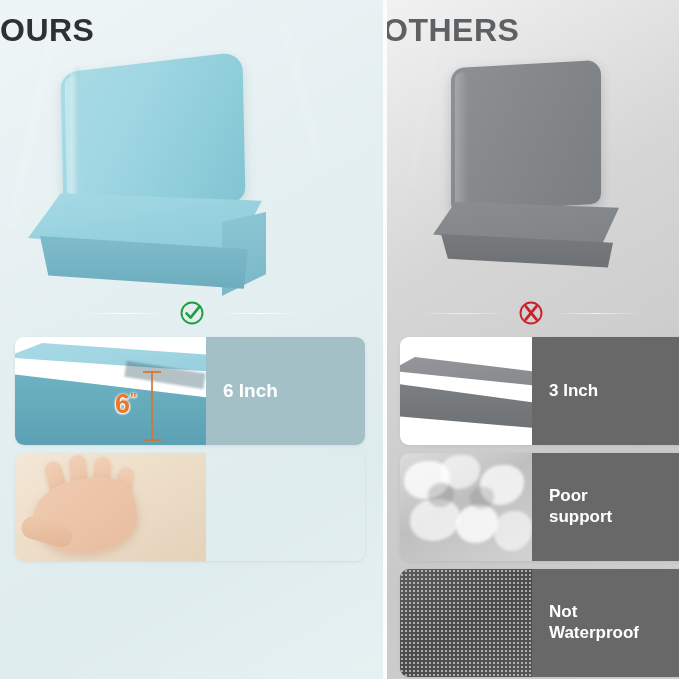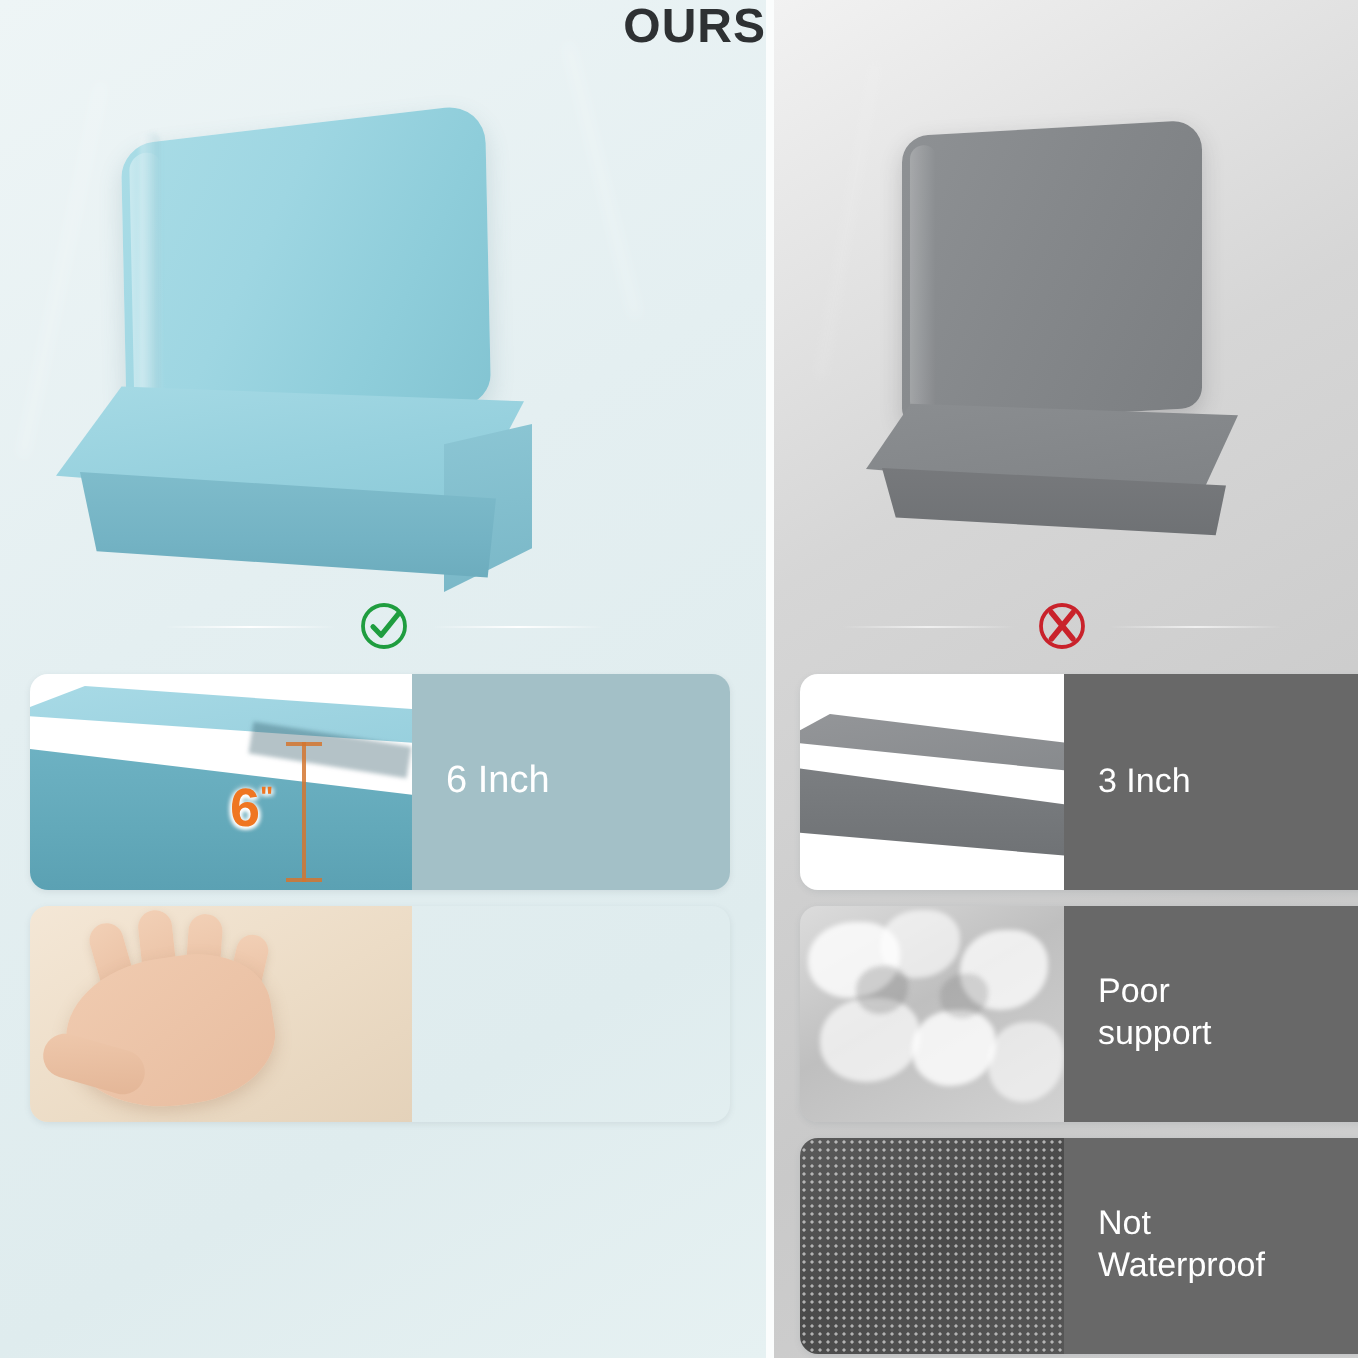--- a/index.html
+++ b/index.html
@@ -15,22 +15,22 @@
   .col{position:relative;height:679px;overflow:hidden;}
   .col-ours{width:383px;background:linear-gradient(150deg,#eef5f6 0%,#e4eff1 40%,#dfecee 75%,#e6f1f2 100%);}
   .col-others{width:296px;background:linear-gradient(150deg,#f2f2f2 0%,#d6d6d6 35%,#c9c9c9 70%,#d2d2d2 100%);}
   .divider-v{position:absolute;left:383px;top:0;width:4px;height:679px;background:#fbfdfd;z-index:6;}
 
   
   .streak{position:absolute;background:rgba(255,255,255,.45);filter:blur(3px);pointer-events:none;}
 
   
   .heading{
-    position:absolute;top:0;width:100%;text-align:right;
-    font-size:24px;font-weight:bold;letter-spacing:.5px;z-index:4;
+    position:absolute;top:12px;width:100%;text-align:left;
+    font-size:32px;font-weight:bold;letter-spacing:.5px;z-index:4;
   }
   .heading.ours{color:#2e3133;}
   .heading.others{color:#5e6164;}
 
   
   .hero{position:absolute;left:0;top:50px;width:100%;height:250px;}
 
   
   .aqua-back{
     position:absolute;left:62px;top:12px;width:182px;height:150px;
@@ -109,21 +109,21 @@
     display:flex;overflow:hidden;border-radius:9px;margin-bottom:8px;
     box-shadow:0 1px 3px rgba(90,110,118,.13);
   }
   .col-ours .card{margin-left:15px;width:350px;height:108px;}
   .col-others .card{margin-left:17px;width:316px;height:108px;}
   .card-media{position:relative;overflow:hidden;flex:none;}
   .col-ours .card-media{width:191px;}
   .col-others .card-media{width:132px;}
   .card-label{
     flex:1;display:flex;align-items:center;padding-left:17px;
-    font-size:19px;font-weight:normal;line-height:1.22;color:#ffffff;
+    font-size:19px;font-weight:bold;line-height:1.22;color:#ffffff;
   }
   .col-ours .card-label{background:#a3c0c7;}
   .col-others .card-label{background:#686868;font-size:17px;}
 
   
   .m-thick{background:#ffffff;}
   .m-thick .slab-top{
     position:absolute;left:-10px;top:6px;width:208px;height:40px;
     background:linear-gradient(170deg,#a8dae6 0%,#95cedc 100%);
     clip-path:polygon(18% 0%,100% 30%,100% 72%,0% 36%);
@@ -258,20 +258,21 @@
           <div class="thumb"></div>
         </div>
       </div>
 
     </div>
   </div>
 
   <div class="col col-others">
     <div class="streak" style="left:40px;top:30px;width:2px;height:160px;transform:rotate(10deg);opacity:.5;"></div>
 
+    <div class="heading others">OTHERS</div>
 
     <div class="hero">
       <div class="gray-back"></div>
       <div class="gray-seat-top"></div>
       <div class="gray-seat-front"></div>
     </div>
 
     <div class="badge-row">
       <div class="rule"></div>
       <div class="badge">

